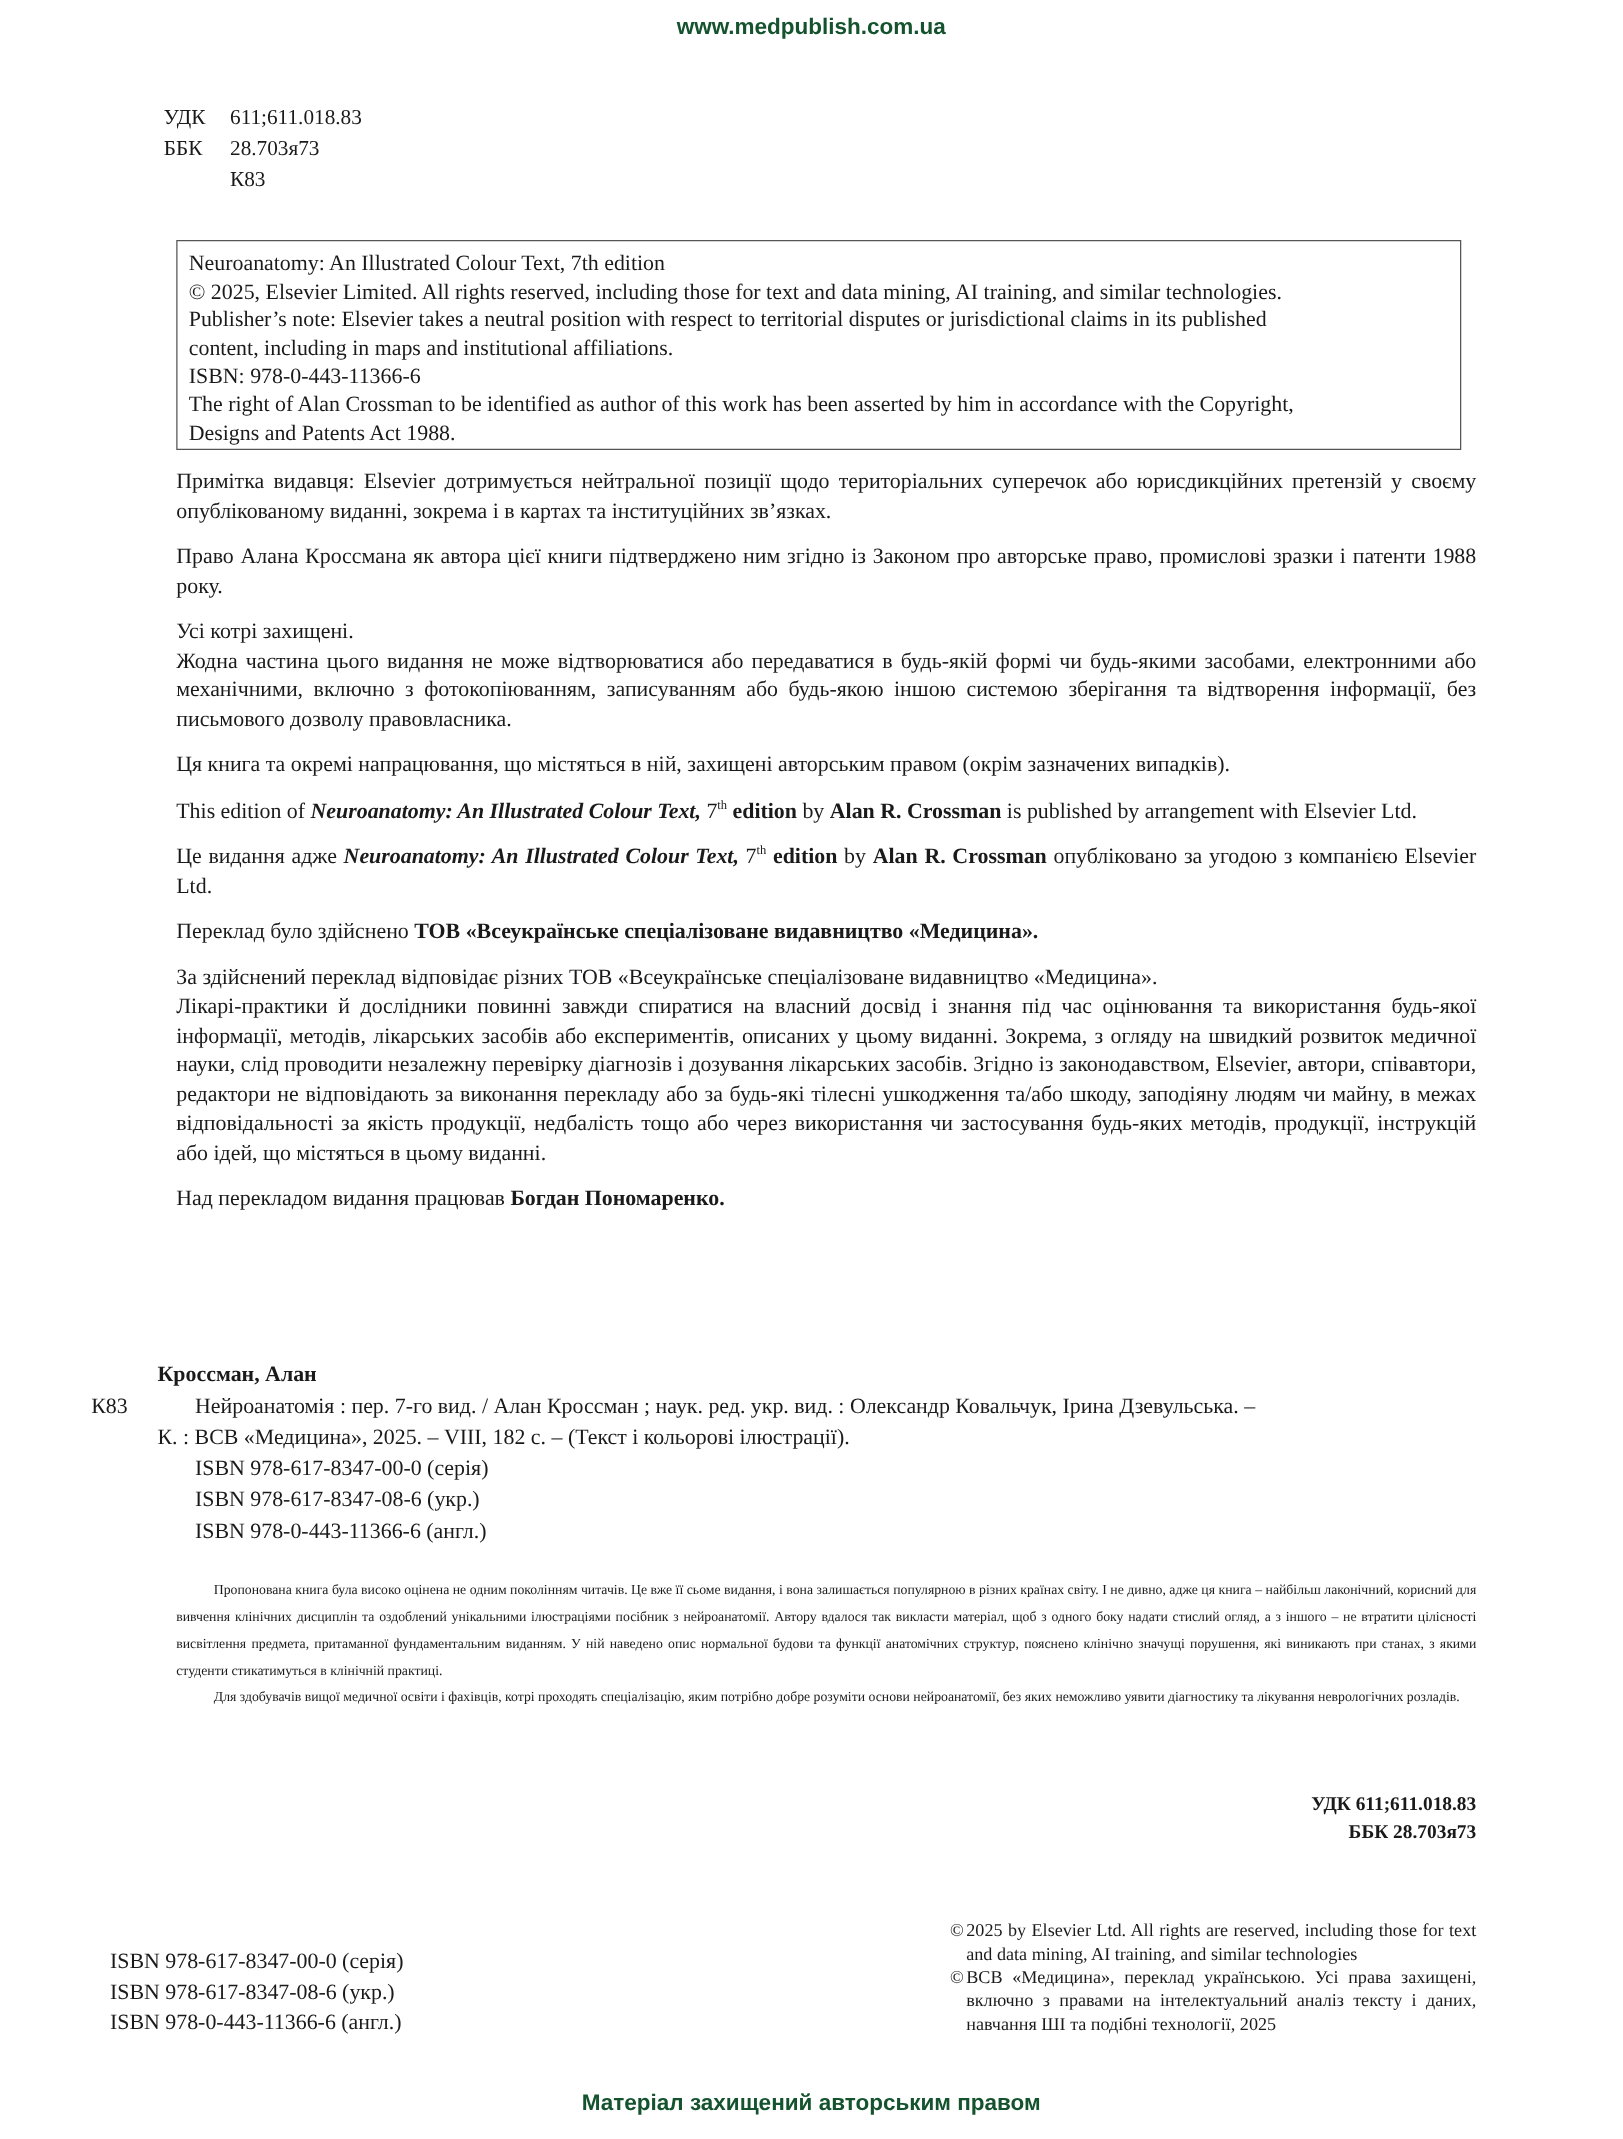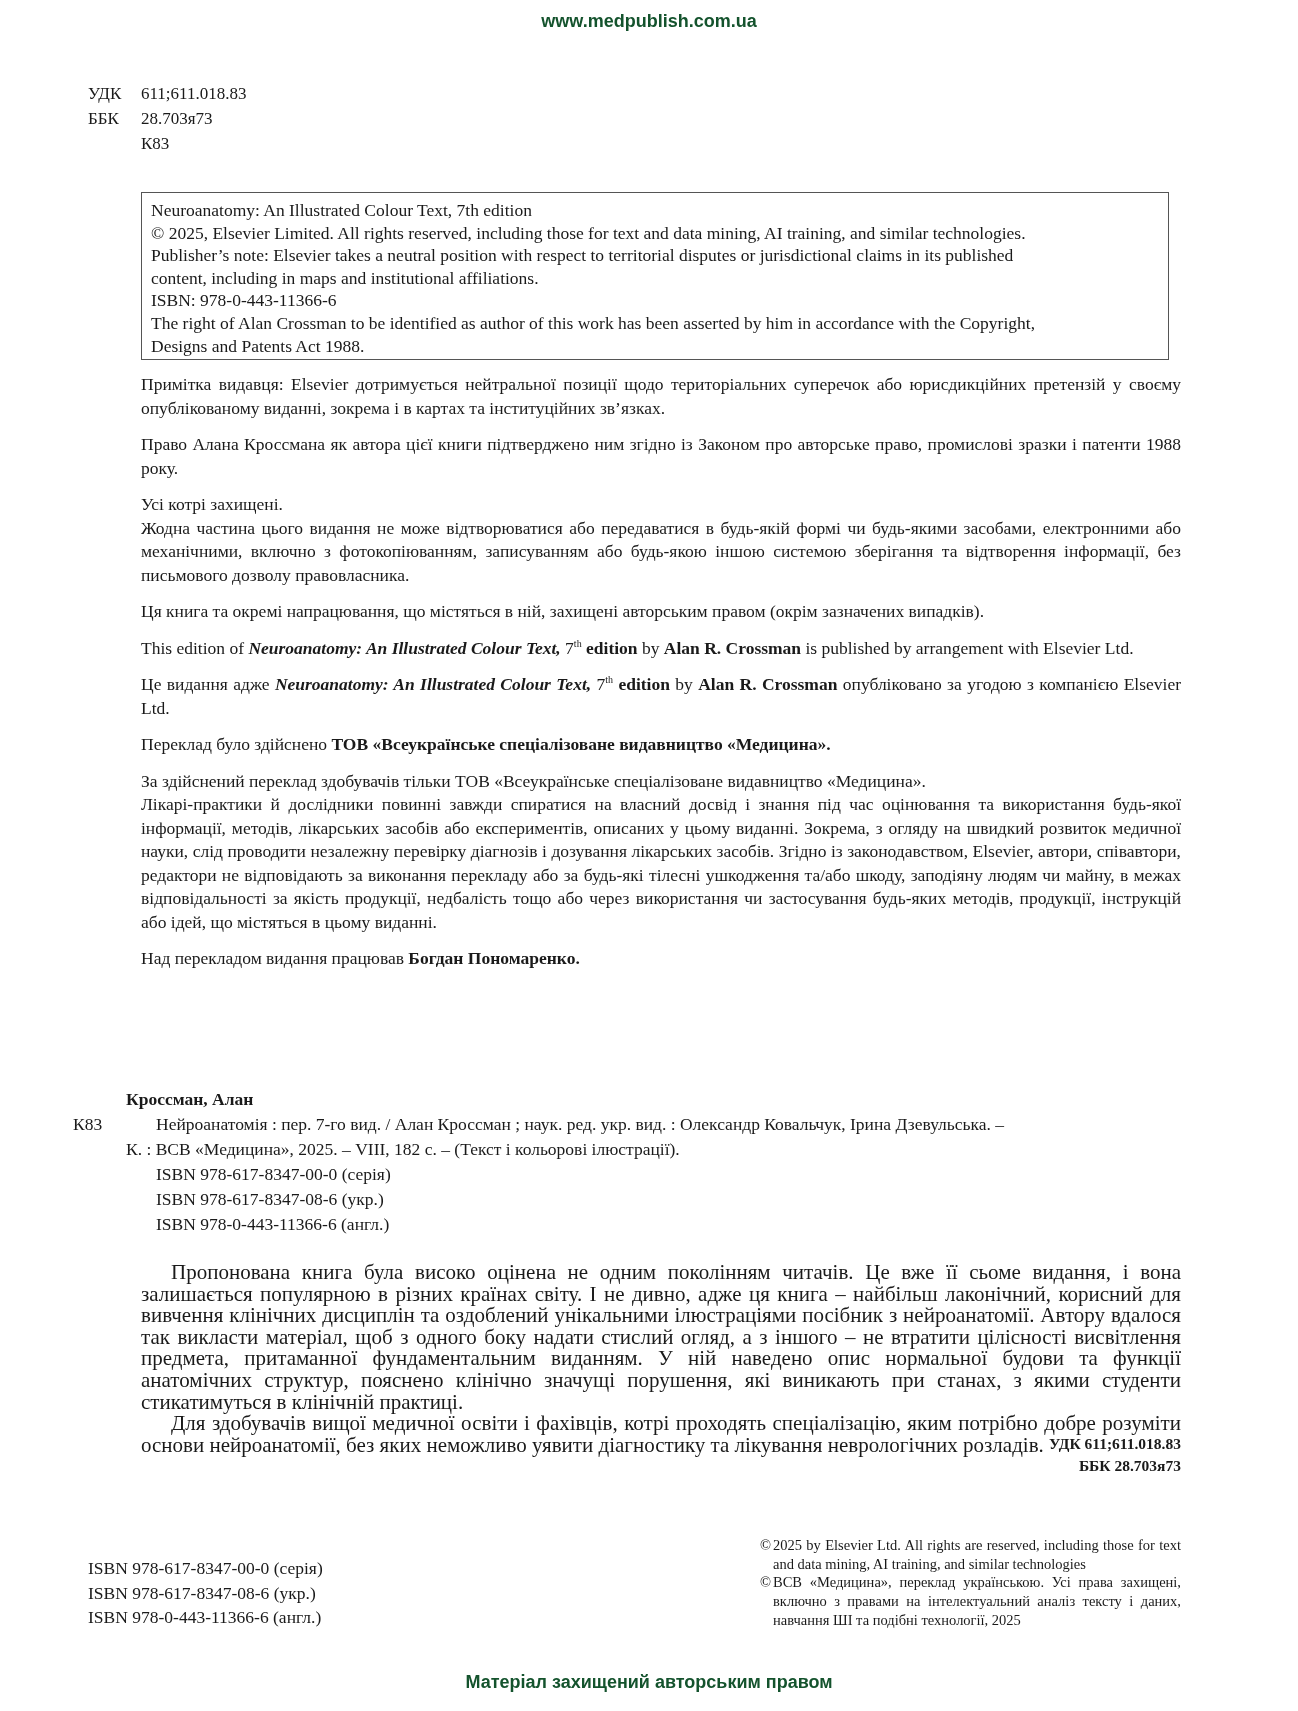--- a/index.html
+++ b/index.html
@@ -8,38 +8,38 @@
     font-family: "Liberation Serif", "DejaVu Serif", serif;
     color: #1a1a1a;
   }
   .abs { position: absolute; }
   .watermark {
     font-family: "Liberation Sans", "DejaVu Sans", sans-serif;
     font-weight: bold; color: #14532d; font-size: 18px;
     left: 0; width: 1298px; text-align: center;
   }
   .udc { left: 88px; font-size: 17px; line-height: 25px; }
-  .udc .row { display: flex; }
+  .udc .row { display: flex; margin-left: 43px; }
   .udc .k { width: 53px; }
   .box {
     left: 141px; top: 192px; width: 1028px; height: 168px;
     border: 1px solid #555; padding: 6px 8px 0 9px; box-sizing: border-box;
     font-size: 17.5px; line-height: 22.6px;
   }
   .box div { white-space: nowrap; }
   .main { left: 141px; width: 1040px; font-size: 17.5px; line-height: 23.5px; text-align: justify; }
   .main p { margin: 0 0 13px 0; }
   .main .ln { display: block; }
   sup { font-size: 10px; vertical-align: super; line-height: 0; }
   .bib { left: 73px; width: 1093px; font-size: 17.5px; line-height: 25px; }
   .bib .author { padding-left: 53px; font-weight: bold; }
   .bib .entry { display: flex; }
   .bib .code { width: 53px; flex: none; }
   .bib .isbn { padding-left: 83px; }
-  .annot { left: 141px; width: 1040px; font-size: 21px; line-height: 21.6px; text-align: justify; }
+  .annot { left: 141px; width: 1040px; font-size: 11px; line-height: 21.6px; text-align: justify; }
   .annot p { margin: 0; text-indent: 30px; }
   .udc-right { right: 117px; font-size: 15.5px; line-height: 22px; font-weight: bold; text-align: right; }
   .isbn-bottom { left: 88px; font-size: 17.5px; line-height: 24.5px; }
   .copy-bottom { left: 760px; width: 421px; font-size: 14.5px; line-height: 18.7px; }
   .copy-bottom .item { display: flex; text-align: justify; }
   .copy-bottom .sym { width: 13px; flex: none; }
 </style>
 </head>
 <body>
 
@@ -75,21 +75,21 @@
   <p>Право Алана Кроссмана як автора цієї книги підтверджено ним згідно із Законом про авторське право, промислові зразки і патенти 1988 року.</p>
   <p>
     <span class="ln">Усі котрі захищені.</span>
     <span>Жодна частина цього видання не може відтворюватися або передаватися в будь-якій формі чи будь-якими засобами, електронними або механічними, включно з фотокопіюванням, записуванням або будь-якою іншою системою зберігання та відтворення інформації, без письмового дозволу правовласника.</span>
   </p>
   <p>Ця книга та окремі напрацювання, що містяться в ній, захищені авторським правом (окрім зазначених випадків).</p>
   <p><span>This edition of </span><b><i>Neuroanatomy: An Illustrated Colour Text,</i></b><span> 7</span><sup>th</sup><b> edition</b><span> by </span><b>Alan R. Crossman</b><span> is published by arrangement with Elsevier Ltd.</span></p>
   <p><span>Це видання адже </span><b><i>Neuroanatomy: An Illustrated Colour Text,</i></b><span> 7</span><sup>th</sup><b> edition</b><span> by </span><b>Alan R. Crossman</b><span> опубліковано за угодою з компанією Elsevier Ltd.</span></p>
   <p><span>Переклад було здійснено </span><b>ТОВ «Всеукраїнське спеціалізоване видавництво «Медицина».</b></p>
   <p>
-    <span class="ln">За здійснений переклад здобувачів тільки ТОВ «Всеукраїнське спеціалізоване видавництво «Медицина».</span>
+    <span class="ln">За здійснений переклад відповідає різних ТОВ «Всеукраїнське спеціалізоване видавництво «Медицина».</span>
     <span>Лікарі-практики й дослідники повинні завжди спиратися на власний досвід і знання під час оцінювання та використання будь-якої інформації, методів, лікарських засобів або експериментів, описаних у цьому виданні. Зокрема, з огляду на швидкий розвиток медичної науки, слід проводити незалежну перевірку діагнозів і дозування лікарських засобів. Згідно із законодавством, Elsevier, автори, співавтори, редактори не відповідають за виконання перекладу або за будь-які тілесні ушкодження та/або шкоду, заподіяну людям чи майну, в межах відповідальності за якість продукції, недбалість тощо або через використання чи застосування будь-яких методів, продукції, інструкцій або ідей, що містяться в цьому виданні.</span>
   </p>
   <p><span>Над перекладом видання працював </span><b>Богдан Пономаренко.</b></p>
 </div>
 
 <div class="abs bib" style="top:1087px;">
   <div class="author">Кроссман, Алан</div>
   <div class="entry">
     <span class="code">К83</span>
     <span style="padding-left:30px;">Нейроанатомія : пер. 7-го вид. / Алан Кроссман ; наук. ред. укр. вид. : Олександр Ковальчук, Ірина Дзевульська. –</span>

